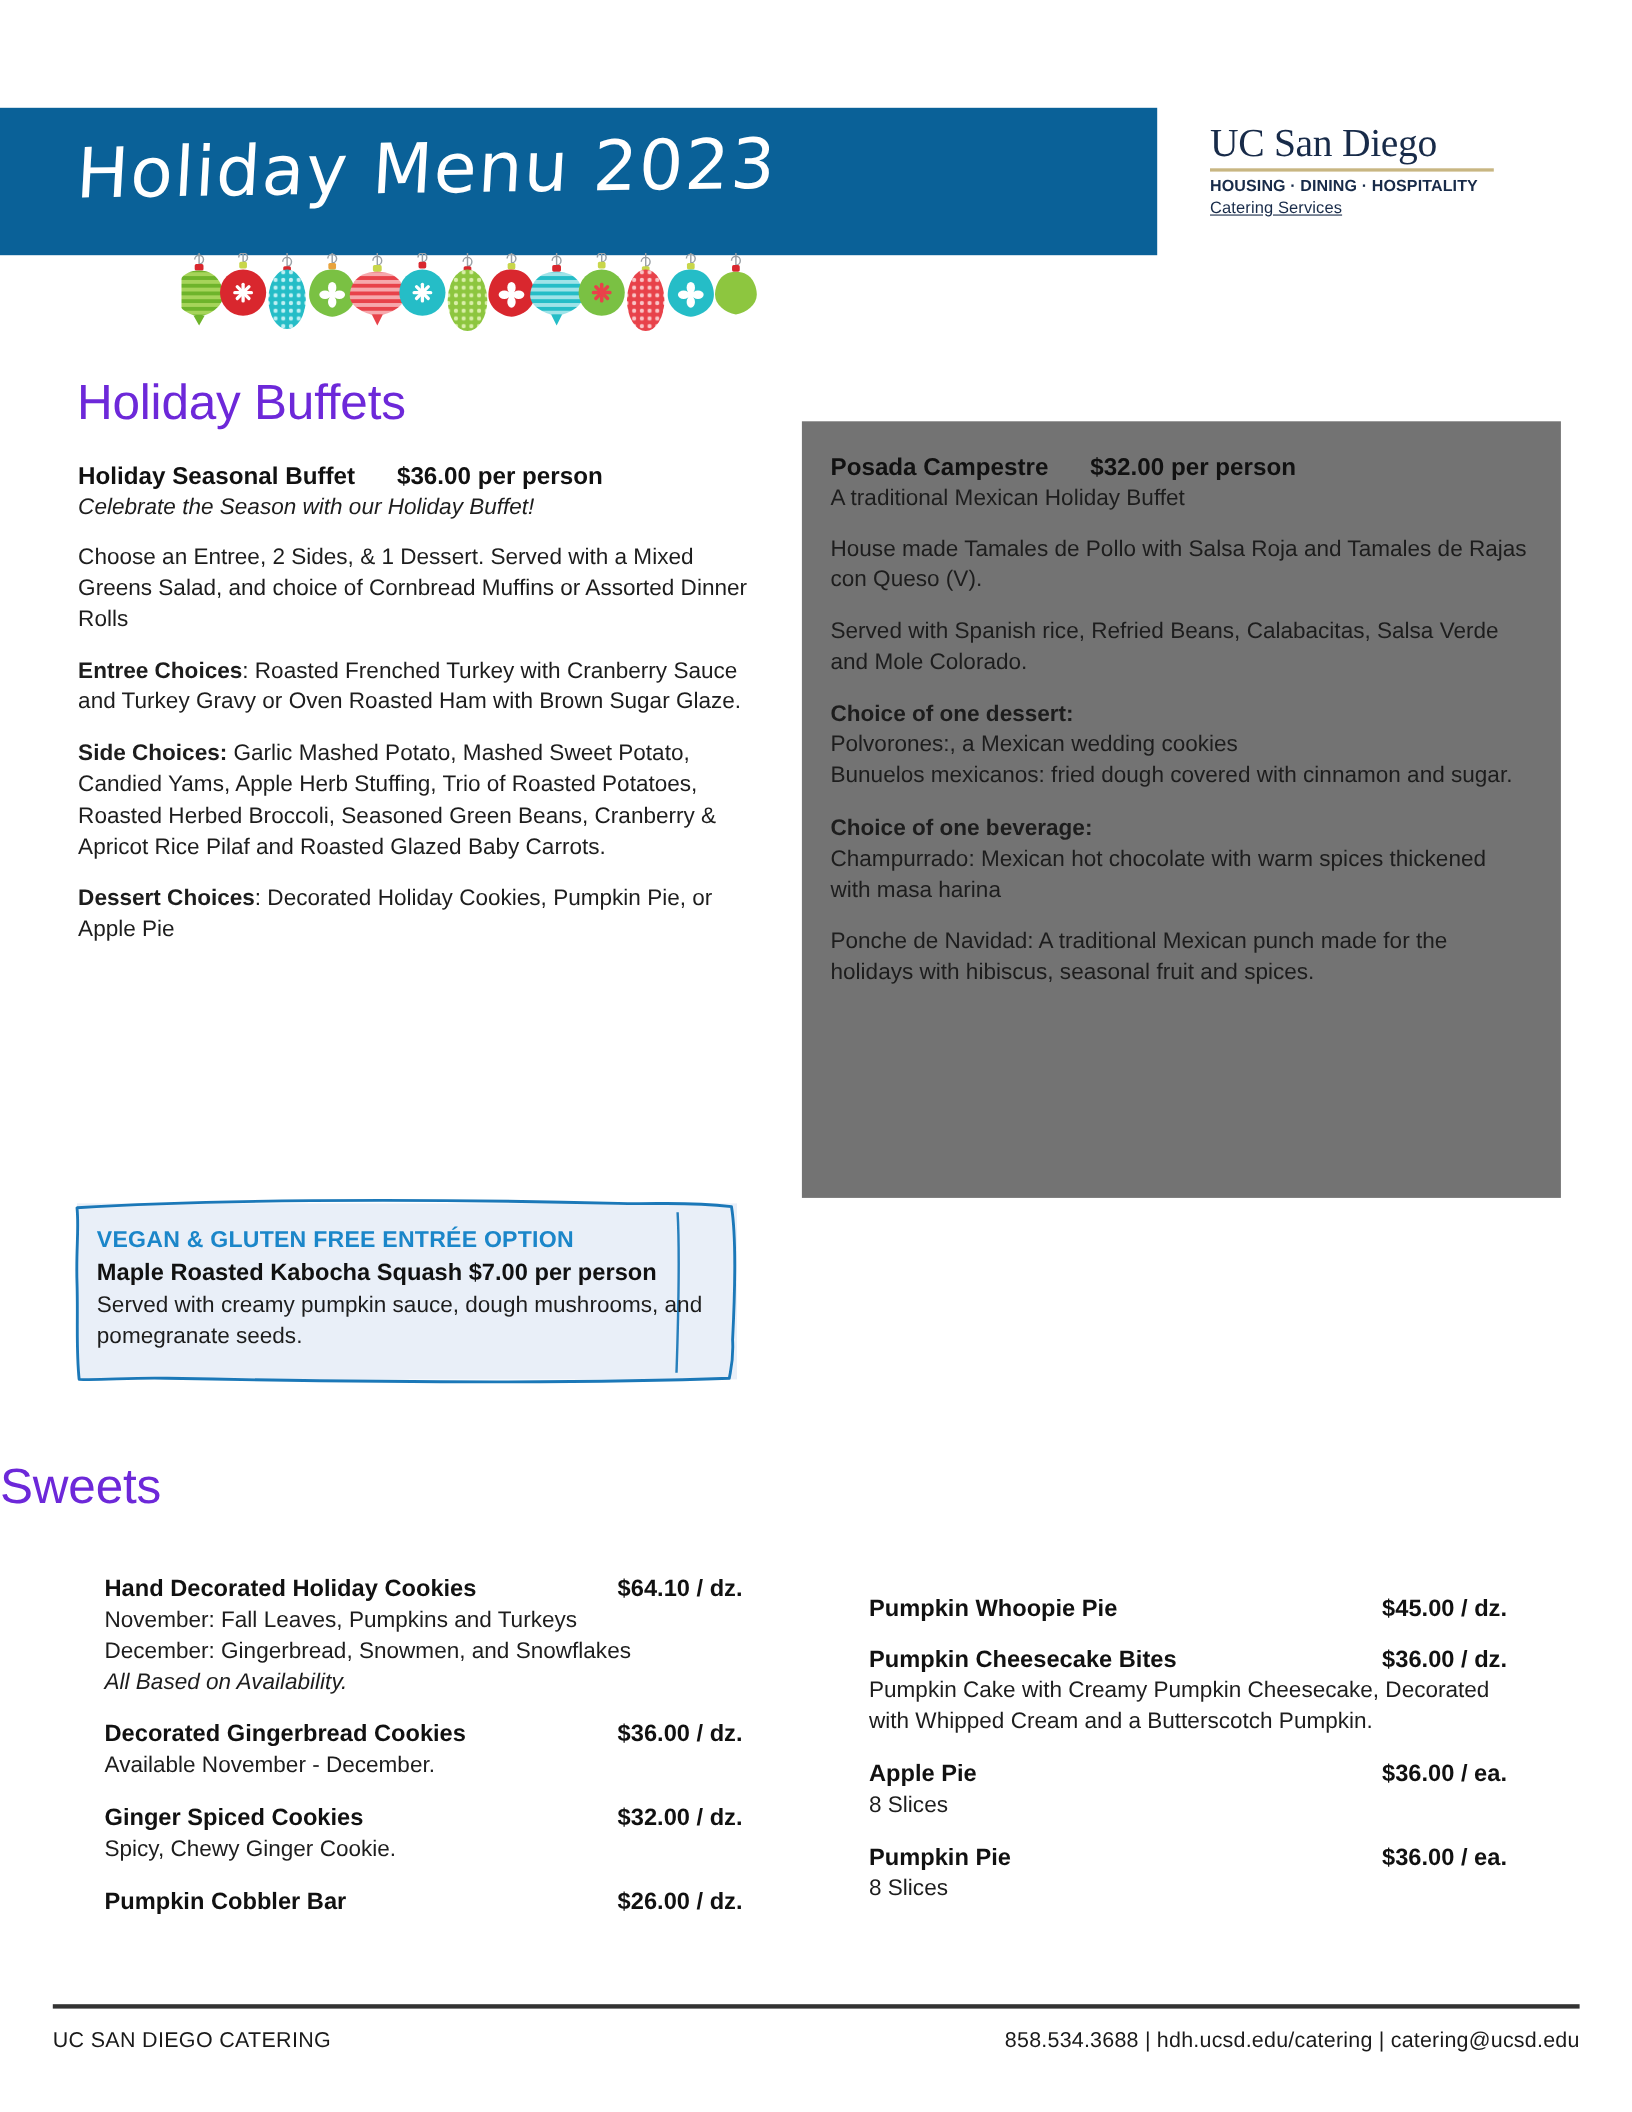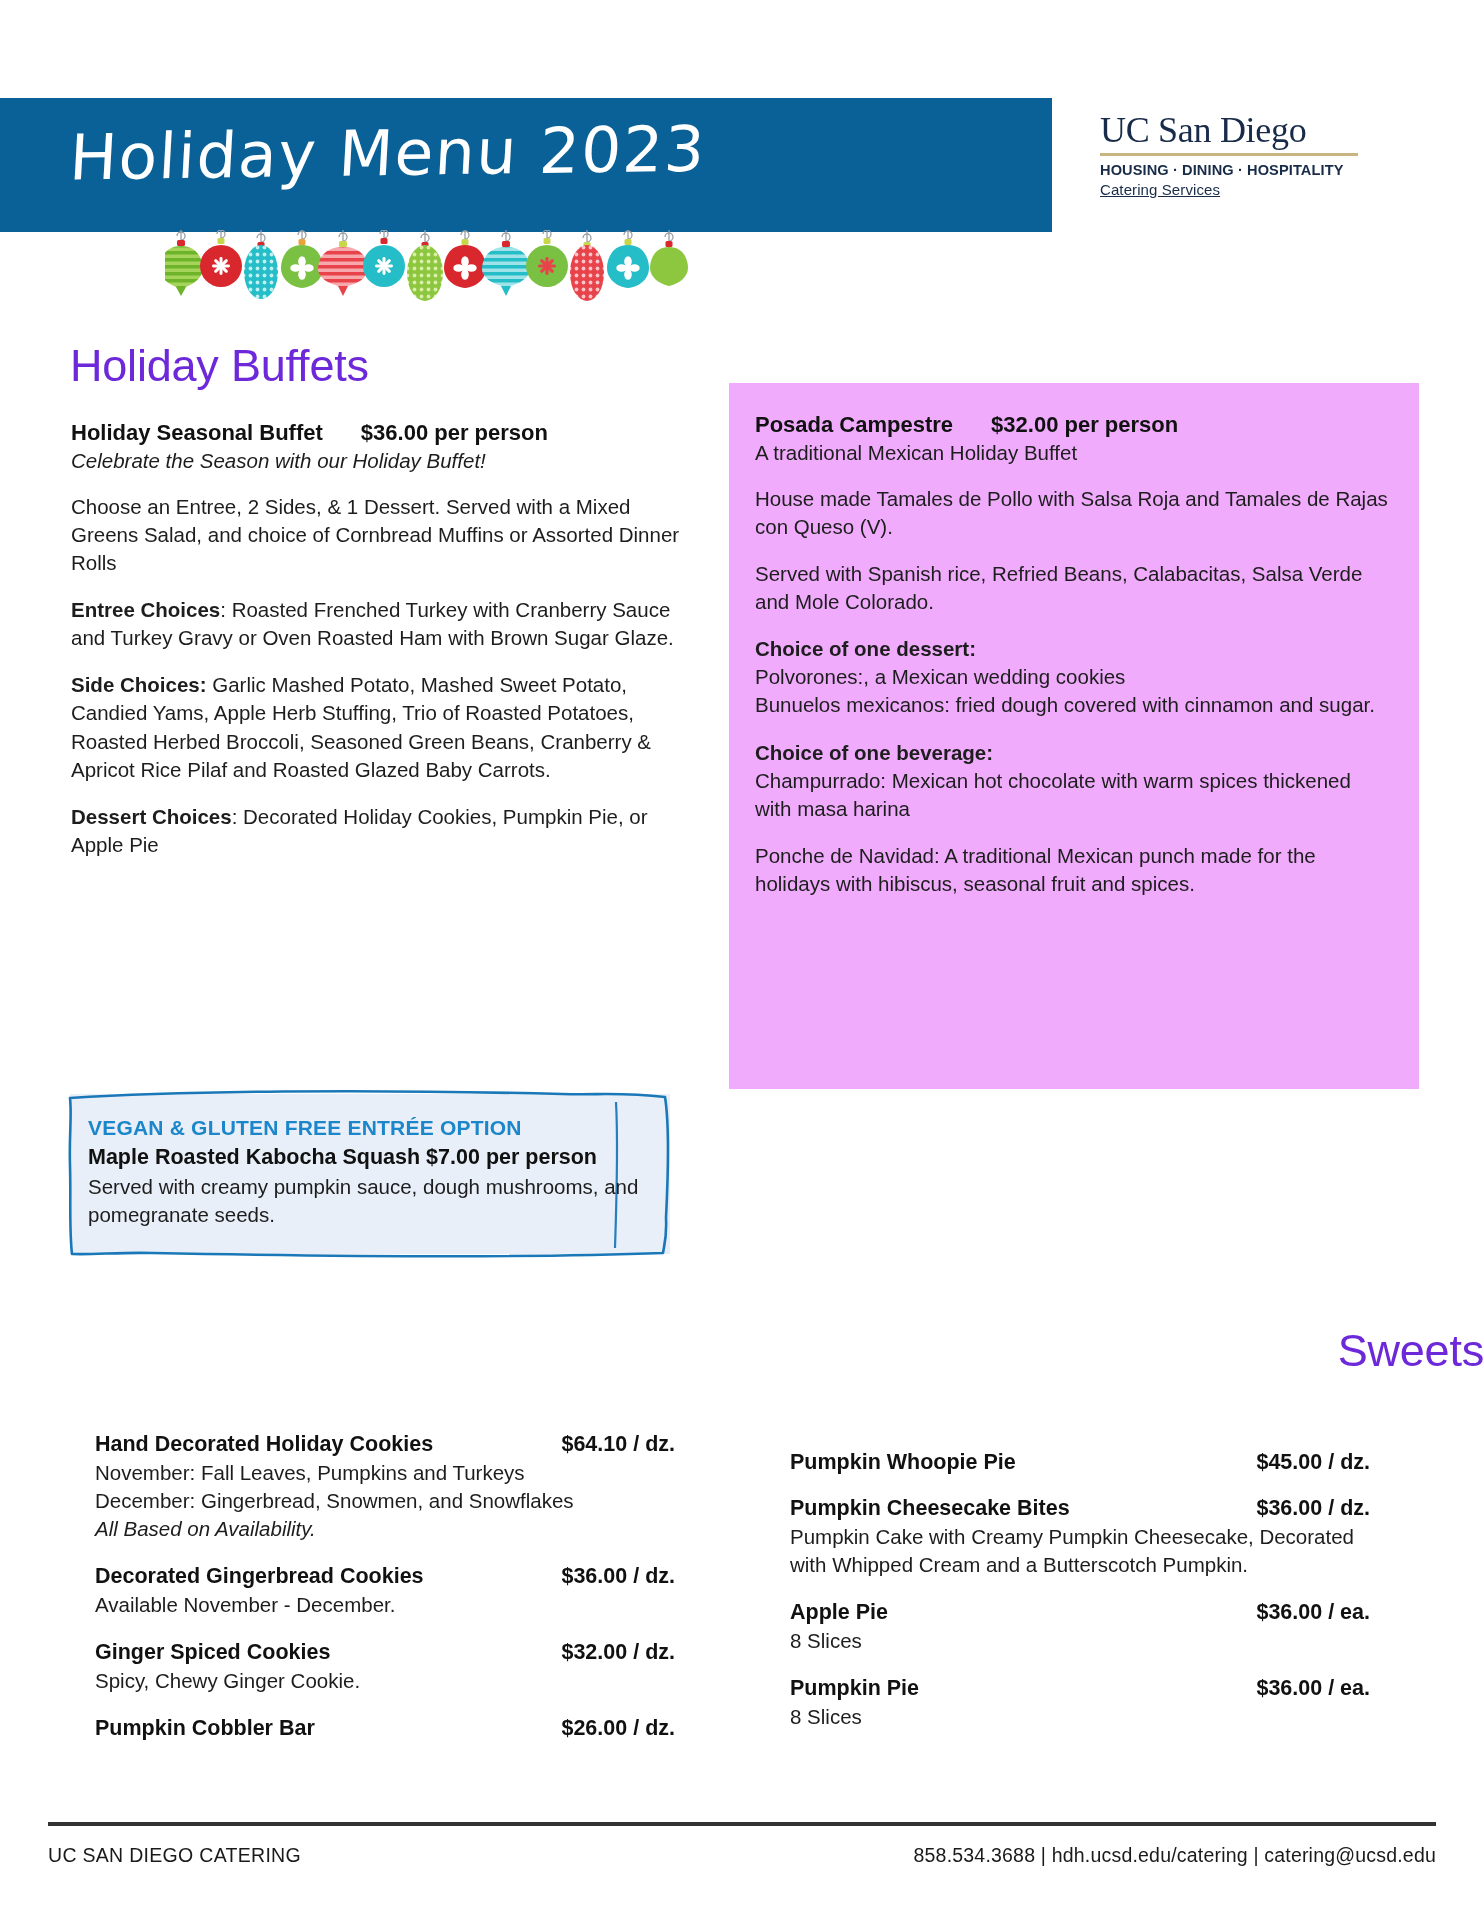--- a/index.html
+++ b/index.html
@@ -78,34 +78,34 @@
 
   
   .section-heading {
     position: absolute;
     font-size: 45px;
     font-weight: 400;
     color: #6d28d9;
     letter-spacing: -0.2px;
   }
   #buffets-heading { left: 70px; top: 340px; }
-  #sweets-heading  { left: 0; top: 1325px; width: 1484px; text-align: right; }
+  #sweets-heading  { left: 0; top: 1325px; width: 1484px; text-align: left; }
 
   
   .col-left {
     position: absolute;
     left: 71px; top: 420px;
     width: 630px;
   }
   .panel-right {
     position: absolute;
     left: 729px; top: 383px;
     width: 690px;
     min-height: 706px;
-    background: #f0abfc;
+    background: #737373;
     padding: 29px 26px 20px 26px;
   }
 
   p.body {
     font-size: 20.5px;
     line-height: 1.37;
     color: #1d1d1d;
     margin-bottom: 19px;
   }
   p.tight { margin-bottom: 0; }

